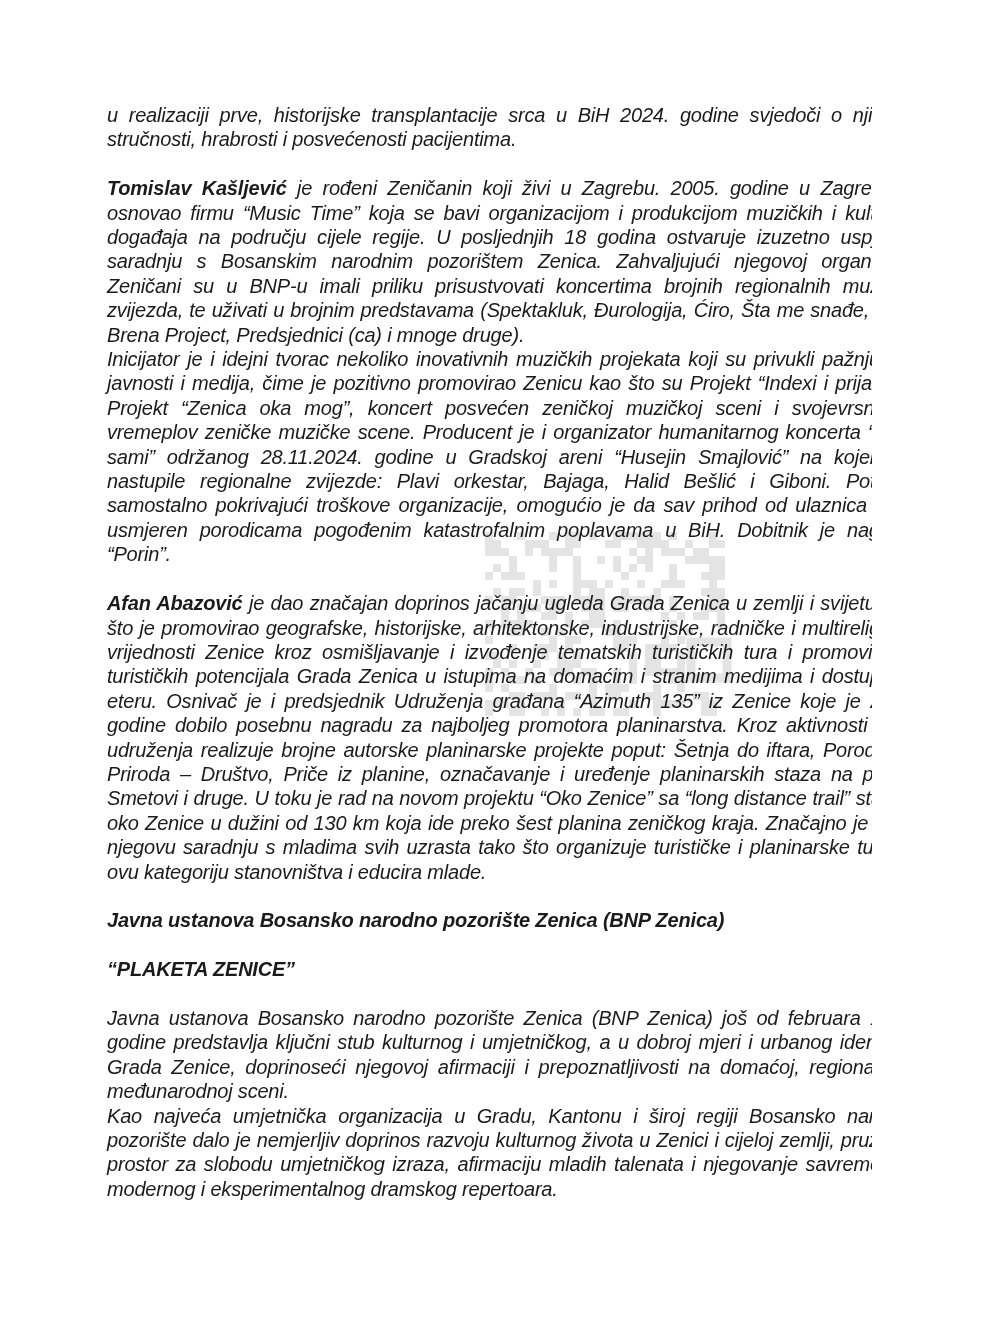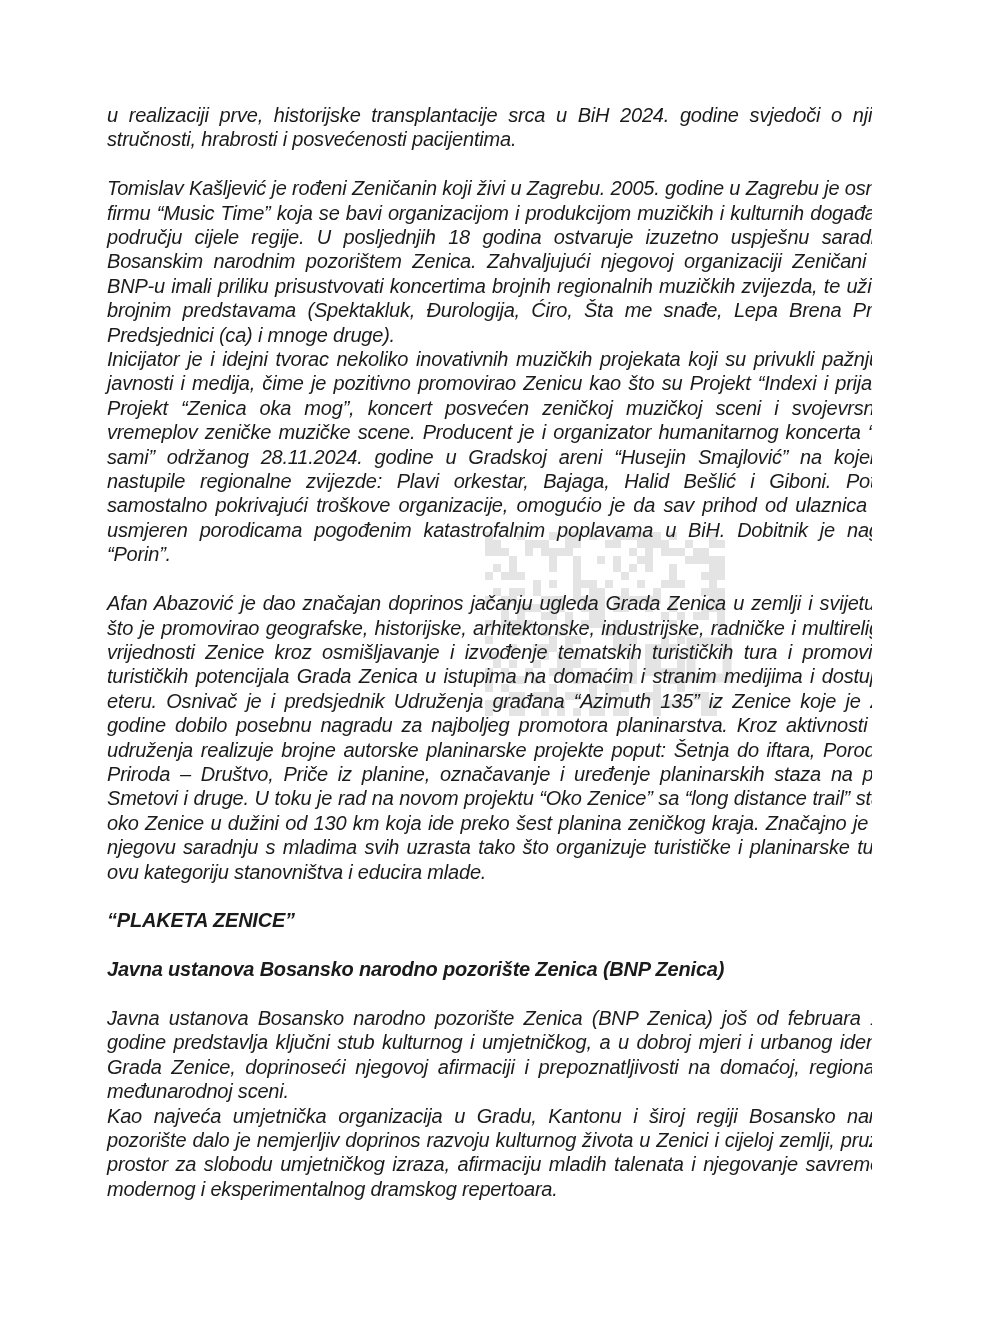--- a/index.html
+++ b/index.html
@@ -28,21 +28,21 @@
     font-style: italic;
     font-size: 20px;
     line-height: 24.4px;
     letter-spacing: -0.2px;
     color: #1b1b1b;
     text-align: justify;
   }
   .para { margin: 0; }
   .gap { margin-top: 24.4px; }
   .heading { font-weight: bold; text-align: left; }
-  b.lead { font-weight: normal; }
+  b.lead { font-weight: bold; }
 </style>
 </head>
 <body>
 
 <div class="page">
 
   <div class="watermark">
     <svg id="wm-svg" width="248" height="190" viewBox="0 0 248 190" xmlns="http://www.w3.org/2000/svg">
         <rect x="0" y="0" width="8" height="8" fill="#e4e4e4"></rect>
         <rect x="32" y="0" width="8" height="8" fill="#e4e4e4"></rect>
@@ -335,22 +335,22 @@
     <p class="para gap">
       <b class="lead">Tomislav Kašljević</b><span> je rođeni Zeničanin koji živi u Zagrebu. 2005. godine u Zagrebu je osnovao firmu “Music Time” koja se bavi organizacijom i produkcijom muzičkih i kulturnih događaja na području cijele regije. U posljednjih 18 godina ostvaruje izuzetno uspješnu saradnju s Bosanskim narodnim pozorištem Zenica. Zahvaljujući njegovoj organizaciji Zeničani su u BNP-u imali priliku prisustvovati koncertima brojnih regionalnih muzičkih zvijezda, te uživati u brojnim predstavama (Spektakluk, Đurologija, Ćiro, Šta me snađe, Lepa Brena Project, Predsjednici (ca) i mnoge druge).</span>
     </p>
 
     <p class="para">Inicijator je i idejni tvorac nekoliko inovativnih muzičkih projekata koji su privukli pažnju šire javnosti i medija, čime je pozitivno promovirao Zenicu kao što su Projekt “Indexi i prijatelji” i Projekt “Zenica oka mog”, koncert posvećen zeničkoj muzičkoj sceni i svojevrsni rok vremeplov zeničke muzičke scene. Producent je i organizator humanitarnog koncerta “Niste sami” održanog 28.11.2024. godine u Gradskoj areni “Husejin Smajlović” na kojem su nastupile regionalne zvijezde: Plavi orkestar, Bajaga, Halid Bešlić i Giboni. Potpuno samostalno pokrivajući troškove organizacije, omogućio je da sav prihod od ulaznica bude usmjeren porodicama pogođenim katastrofalnim poplavama u BiH. Dobitnik je nagrade “Porin”.</p>
 
     <p class="para gap">
       <b class="lead">Afan Abazović</b><span> je dao značajan doprinos jačanju ugleda Grada Zenica u zemlji i svijetu tako što je promovirao geografske, historijske, arhitektonske, industrijske, radničke i multireligijske vrijednosti Zenice kroz osmišljavanje i izvođenje tematskih turističkih tura i promovisanje turističkih potencijala Grada Zenica u istupima na domaćim i stranim medijima i dostupnom eteru. Osnivač je i predsjednik Udruženja građana “Azimuth 135” iz Zenice koje je 2022. godine dobilo posebnu nagradu za najboljeg promotora planinarstva. Kroz aktivnosti ovog udruženja realizuje brojne autorske planinarske projekte poput: Šetnja do iftara, Porodica – Priroda – Društvo, Priče iz planine, označavanje i uređenje planinarskih staza na planini Smetovi i druge. U toku je rad na novom projektu “Oko Zenice” sa “long distance trail” stazom oko Zenice u dužini od 130 km koja ide preko šest planina zeničkog kraja. Značajno je istaći njegovu saradnju s mladima svih uzrasta tako što organizuje turističke i planinarske ture za ovu kategoriju stanovništva i educira mlade.</span>
     </p>
 
+    <p class="para gap heading">Javna ustanova Bosansko narodno pozorište Zenica (BNP Zenica)</p>
+
     <p class="para gap heading">“PLAKETA ZENICE”</p>
-
-    <p class="para gap heading">Javna ustanova Bosansko narodno pozorište Zenica (BNP Zenica)</p>
 
     <p class="para gap">Javna ustanova Bosansko narodno pozorište Zenica (BNP Zenica) još od februara 1948. godine predstavlja ključni stub kulturnog i umjetničkog, a u dobroj mjeri i urbanog identiteta Grada Zenice, doprinoseći njegovoj afirmaciji i prepoznatljivosti na domaćoj, regionalnoj i međunarodnoj sceni.</p>
 
     <p class="para">Kao najveća umjetnička organizacija u Gradu, Kantonu i široj regiji Bosansko narodno pozorište dalo je nemjerljiv doprinos razvoju kulturnog života u Zenici i cijeloj zemlji, pružajući prostor za slobodu umjetničkog izraza, afirmaciju mladih talenata i njegovanje savremenog, modernog i eksperimentalnog dramskog repertoara.</p>
 
   </main>
 </div>
 
 </body></html>

